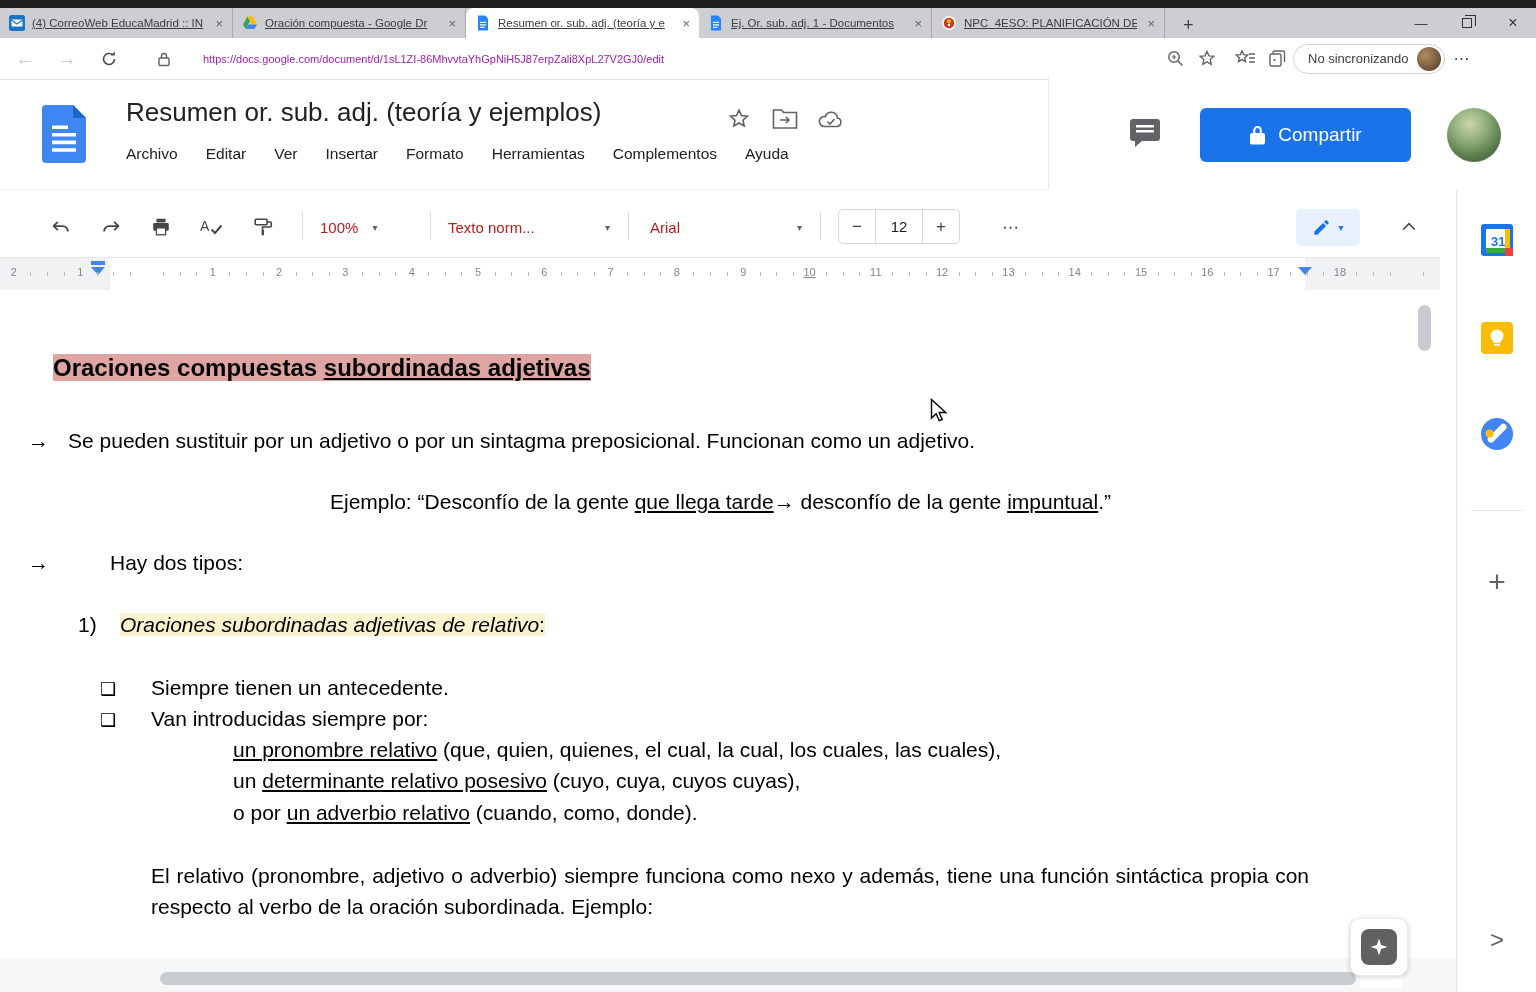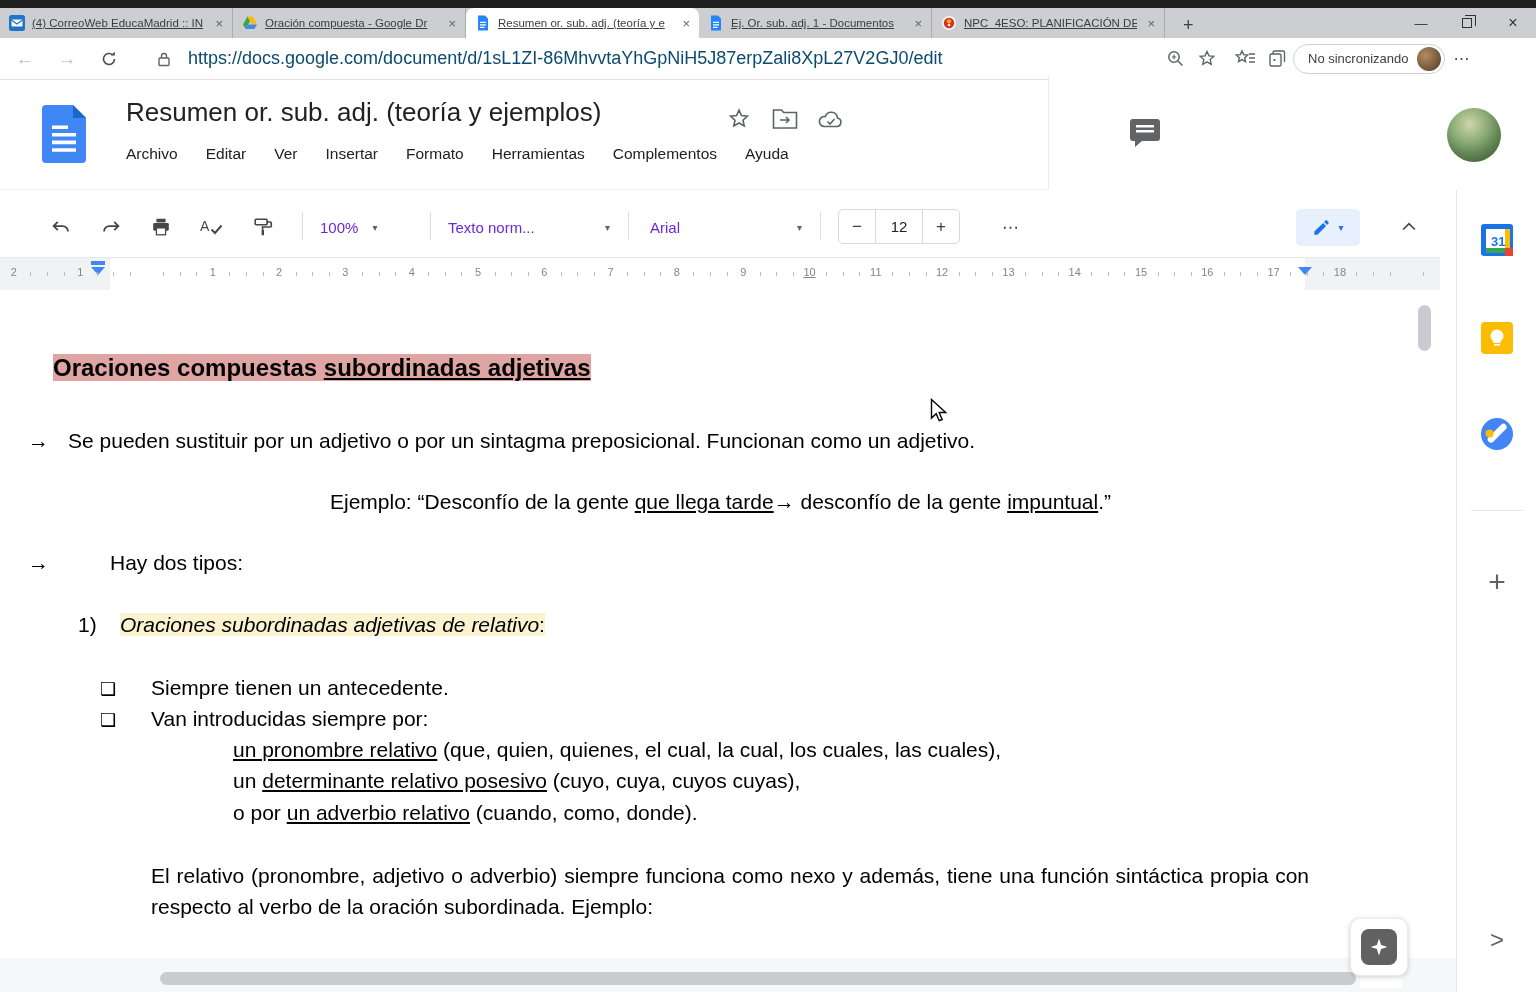--- a/index.html
+++ b/index.html
@@ -21,21 +21,21 @@
   .wincontrols{margin-left:auto;display:flex;height:30px;align-self:flex-start;}
   .winbtn{width:46px;height:30px;display:flex;align-items:center;justify-content:center;background:none;border:none;color:#303134;font-size:13px;padding:0;}
   .restore-glyph{width:10px;height:10px;border:1px solid #303134;position:relative;}
   .restore-glyph:before{content:"";position:absolute;left:2px;top:-4px;width:10px;height:10px;border:1px solid #303134;border-bottom:none;border-left:none;}
 
   
   .addressbar{position:absolute;left:0;top:38px;width:1536px;height:42px;background:#fff;border-bottom:1px solid #e0e0e0;display:flex;align-items:center;}
   .navbtn{width:34px;height:34px;margin-left:8px;display:flex;align-items:center;justify-content:center;background:none;border:none;font-size:19px;color:#bdc1c6;padding:0;}
   .navbtn.dark{color:#4a4d50;}
   .urlbox{display:flex;align-items:center;margin-left:22px;width:1075px;height:32px;}
-  .url{font-size:18px;color:#0c4a6e;margin-left:8px;white-space:nowrap;overflow:hidden;flex:1;}
+  .url{font-size:11px;color:#a21caf;margin-left:23px;white-space:nowrap;overflow:hidden;flex:1;}
   .abicon{width:32px;height:30px;display:flex;align-items:center;justify-content:center;border:none;background:none;padding:0;}
   .ab-right{display:flex;align-items:center;margin-left:6px;}
   .pill{display:flex;align-items:center;gap:9px;height:30px;padding:2px 3px 2px 14px;border:1px solid #cfd1d4;border-radius:16px;font-size:13px;color:#3c4043;background:#fff;}
   .pill-avatar{width:24px;height:24px;border-radius:50%;background:radial-gradient(circle at 35% 35%,#b08d62,#6e5238 70%,#403020);}
 
   
   .docsheader{position:absolute;left:0;top:80px;width:1536px;height:110px;background:#fff;border-bottom:1px solid #efefef;}
   .docs-logo{position:absolute;left:42px;top:25px;width:44px;height:58px;}
   .docs-title{position:absolute;left:126px;top:17px;font-size:26px;color:#202124;white-space:nowrap;}
   .title-icons{position:absolute;left:726px;top:24px;display:flex;gap:20px;align-items:center;}
@@ -45,21 +45,21 @@
   .comment-btn{position:absolute;left:74px;top:36px;width:44px;height:44px;background:none;border:none;display:flex;align-items:center;justify-content:center;padding:0;}
   .share-btn{position:absolute;left:151px;top:33px;width:211px;height:54px;background:#1a73e8;border:none;border-radius:6px;color:#fff;font-size:19px;display:flex;align-items:center;justify-content:center;gap:12px;}
   .docs-avatar{position:absolute;left:398px;top:33px;width:54px;height:54px;border-radius:50%;border:none;padding:0;
                background:radial-gradient(circle at 42% 30%,#cfd6a8 0%,#8fae7a 35%,#5c7f4e 65%,#37502f 100%);}
 
   
   .toolbar{position:absolute;left:0;top:195px;width:1440px;height:63px;background:#fff;border-bottom:1px solid #e7e9ec;}
   .tb{position:absolute;top:13px;width:38px;height:38px;border:none;background:none;display:flex;align-items:center;justify-content:center;border-radius:4px;padding:0;}
   .tbsep{position:absolute;top:17px;width:1px;height:28px;background:#dadce0;}
   .tbdrop{position:absolute;top:13px;height:38px;border:none;background:none;display:flex;align-items:center;gap:14px;padding:0;}
-  .tbtext{font-size:15px;color:#6d28d9;}
+  .tbtext{font-size:15px;color:#b91c1c;}
   .caret{font-size:10px;color:#5f6368;}
   .sizegroup{position:absolute;left:838px;top:14px;height:35px;display:flex;align-items:center;border:1px solid #d7d9dc;border-radius:5px;background:#fff;}
   .szbtn{width:36px;height:33px;font-size:17px;color:#3c4043;background:none;border:none;padding:0;}
   .szval{width:48px;height:35px;margin:-1px 0;line-height:33px;text-align:center;font-size:15px;color:#202124;border:1px solid #d7d9dc;border-top-color:#d7d9dc;}
   .dotsbtn{position:absolute;left:992px;top:13px;width:38px;height:38px;border:none;background:none;font-size:17px;color:#3c4043;letter-spacing:1px;}
   .pencilbtn{position:absolute;left:1296px;top:14px;width:64px;height:37px;background:#e8f0fe;border:none;border-radius:5px;display:flex;align-items:center;justify-content:center;gap:7px;}
   .collapsebtn{position:absolute;left:1390px;top:13px;width:38px;height:38px;border:none;background:none;display:flex;align-items:center;justify-content:center;padding:0;}
 
   
   .ruler{position:absolute;left:0;top:258px;width:1440px;height:32px;background:#fff;}
@@ -280,20 +280,26 @@
         <span class="menu-item">Complementos</span>
         <span class="menu-item">Ayuda</span>
       </div>
 
     <div class="headoverlay">
       <button class="comment-btn">
         <svg width="34" height="32" viewBox="0 0 34 32">
             <path d="M5 2h24a3 3 0 0 1 3 3v16a3 3 0 0 1-3 3H14l-7 6V24H5a3 3 0 0 1-3-3V5a3 3 0 0 1 3-3z" fill="#616366"></path>
             <path d="M8 8h18v2.6H8zm0 5h18v2.6H8z" fill="#fff"></path>
           </svg>
+      </button>
+      <button class="share-btn">
+        <svg width="17" height="20" viewBox="0 0 17 20">
+            <path d="M8.5 1a4.3 4.3 0 0 0-4.3 4.3V8H3a2 2 0 0 0-2 2v7.5a2 2 0 0 0 2 2h11a2 2 0 0 0 2-2V10a2 2 0 0 0-2-2h-1.2V5.3A4.3 4.3 0 0 0 8.5 1zm0 2.1a2.2 2.2 0 0 1 2.2 2.2V8H6.3V5.3A2.2 2.2 0 0 1 8.5 3.1z" fill="#fff"></path>
+          </svg>
+        <span>Compartir</span>
       </button>
       <button class="docs-avatar"></button>
     </div>
   </div>
 
   <div class="toolbar">
     <button class="tb" style="left:42px">
       <svg width="22" height="22" viewBox="0 0 24 24">
           <path d="M8.5 6.5L4 11l4.5 4.5" fill="none" stroke="#454746" stroke-width="2"></path>
           <path d="M4.5 11h9.5a5.5 5.5 0 0 1 5.5 5.5V17" fill="none" stroke="#454746" stroke-width="2"></path>

